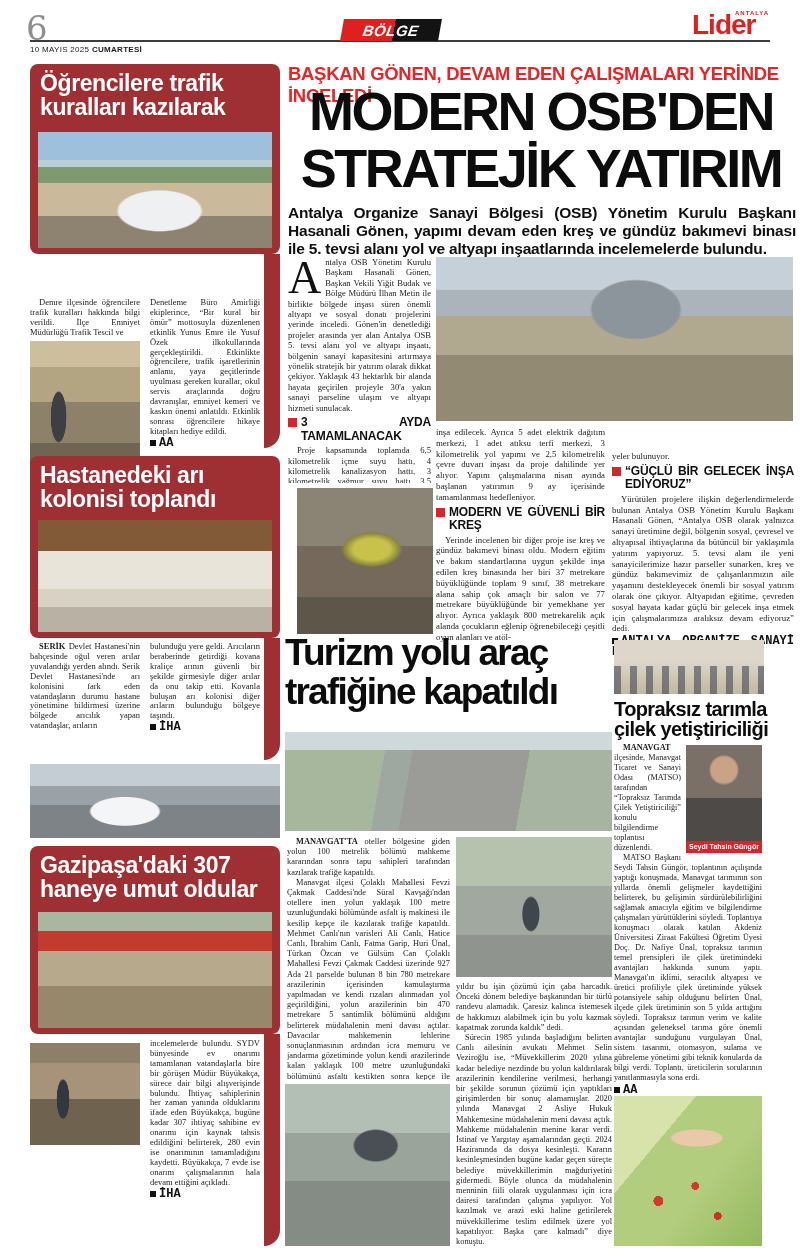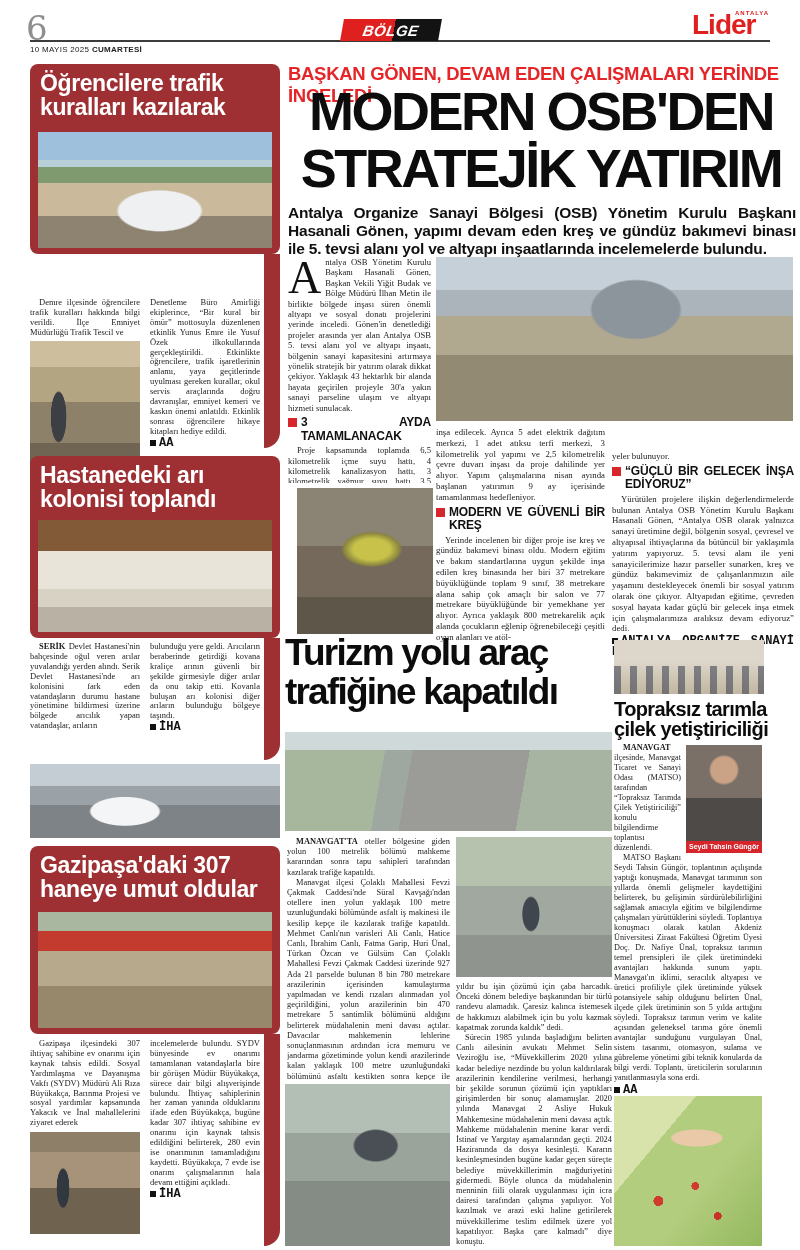--- a/index.html
+++ b/index.html
@@ -197,21 +197,20 @@
     </div>
   </div>
   <div class="photo" id="p-van"></div>
 
   <div class="abs redbox" id="card3-box"></div>
   <div class="abs card-headline" id="card3-headline">Gazipaşa'daki 307 haneye umut oldular</div>
   <div class="photo" id="p-gazi1"></div>
   <div class="abs stripe" id="card3-stripe"></div>
   <div class="abs" id="card3-text">
     <div class="lc-col jtext" style="left:0;height:207px;">
-      <p class="ind">Gazipaşa ilçesindeki 307 ihtiyaç sahibine ev onarımı için kaynak tahsis edildi. Sosyal Yardımlaşma ve Dayanışma Vakfı (SYDV) Müdürü Ali Rıza Büyükakça, Barınma Projesi ve sosyal yardımlar kapsamında Yakacık ve İnal mahallelerini ziyaret ederek</p>
       <div class="photo" id="p-gazi2"></div>
     </div>
     <div class="lc-col jtext" style="left:120px;height:207px;">
       <p>incelemelerde bulundu. SYDV bünyesinde ev onarımı tamamlanan vatandaşlarla bire bir görüşen Müdür Büyükakça, sürece dair bilgi alışverişinde bulundu. İhtiyaç sahiplerinin her zaman yanında olduklarını ifade eden Büyükakça, bugüne kadar 307 ihtiyaç sahibine ev onarımı için kaynak tahsis edildiğini belirterek, 280 evin ise onarımının tamamladığını kaydetti. Büyükakça, 7 evde ise onarım çalışmalarının hala devam ettiğini açıkladı.</p>
       <p class="srcline">
         <span class="sq"></span><span class="src">İHA</span>
       </p>
     </div>
   </div>
 

